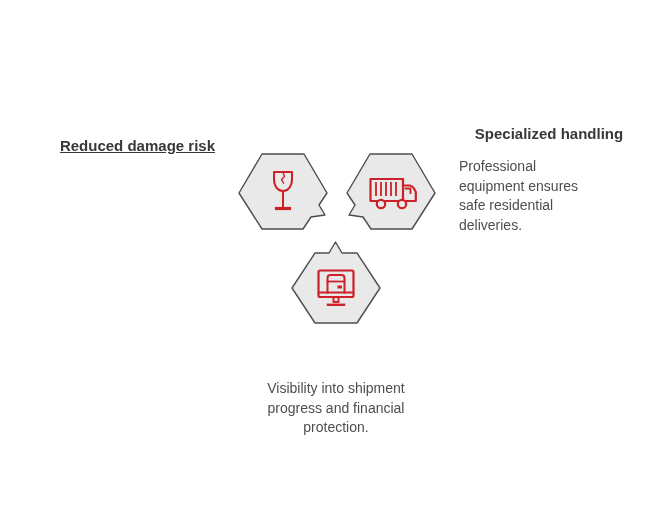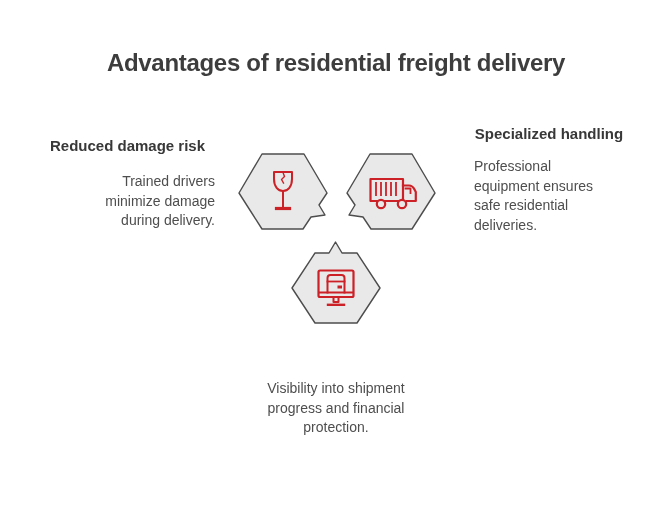--- a/index.html
+++ b/index.html
@@ -10,46 +10,44 @@
   .title{
     position:absolute;top:49px;left:0;width:672px;text-align:center;
     font-size:24px;font-weight:600;letter-spacing:-0.3px;color:var(--title-color,#3d3d3d);
   }
   .heading{
     position:absolute;font-size:15px;font-weight:700;color:var(--heading-color,#383838);
   }
   .body-text{
     position:absolute;font-size:14px;line-height:19.5px;color:var(--body-color,#4e4e4e);
   }
-  .heading-left{top:137px;left:40px;width:175px;text-align:center;}
+  .heading-left{top:137px;left:40px;width:175px;text-align:right;text-decoration:underline;}
   .body-left{top:172px;left:83px;width:132px;text-align:right;}
   .heading-right{top:125px;left:459px;width:180px;text-align:center;}
-  .body-right{top:157px;left:474px;width:138px;text-align:left;}
+  .body-right{top:157px;left:459px;width:138px;text-align:left;}
   .heading-bottom{top:353px;left:236px;width:200px;text-align:center;}
   .body-bottom{top:379px;left:251px;width:170px;text-align:center;}
   .hex{position:absolute;}
   .hex-left{left:237px;top:151px;width:92px;height:80px;}
   .hex-right{left:345px;top:151px;width:92px;height:80px;}
   .hex-bottom{left:290px;top:240px;width:92px;height:84px;}
   .hex svg.bubble{position:absolute;left:0;top:0;}
   .hex-shape{fill:var(--hex-fill,#e9e9e9);stroke:var(--hex-border,#4d4d4d);stroke-width:1.4;stroke-linejoin:round;}
   .icon{position:absolute;}
   .icon-stroke{fill:none;stroke:var(--accent,#cc2127);stroke-linejoin:round;stroke-linecap:square;}
   .icon-fill{fill:var(--accent,#cc2127);stroke:none;}
   .wheel{fill:var(--hex-fill,#e9e9e9);stroke:var(--accent,#cc2127);}
 </style>
 </head>
 <body>
 
 <div class="page">
 
-  <div class="title">Advantages of residential freight delivery</div>
 
   <div class="heading heading-left">Reduced damage risk</div>
-  <div class="body-text body-left">Trained drivers minimize damage during delivery.</div>
 
   <div class="hex hex-left">
     <svg class="bubble" width="92" height="80" viewBox="0 0 92 80">
       <polygon class="hex-shape" points="2,42 25,3 67,3 90,42 82,54 88,64 74,66 66,78 25,78"></polygon>
     </svg>
     <svg class="icon" style="left:34px;top:19px;" width="24" height="42" viewBox="0 0 24 42">
       <path class="icon-stroke" stroke-width="2" d="M3,2 H21 V9 C21,16.5 17,21 12,21 C7,21 3,16.5 3,9 Z"></path>
       <path class="icon-stroke" stroke-width="1.4" stroke-linecap="round" d="M12,2.5 L13.5,6.5 L10.5,9.5 L12.5,13"></path>
       <line class="icon-stroke" stroke-width="2" x1="12" y1="21" x2="12" y2="36"></line>
       <line class="icon-stroke" stroke-width="3.2" stroke-linecap="round" x1="5.5" y1="38.5" x2="18.5" y2="38.5"></line>

